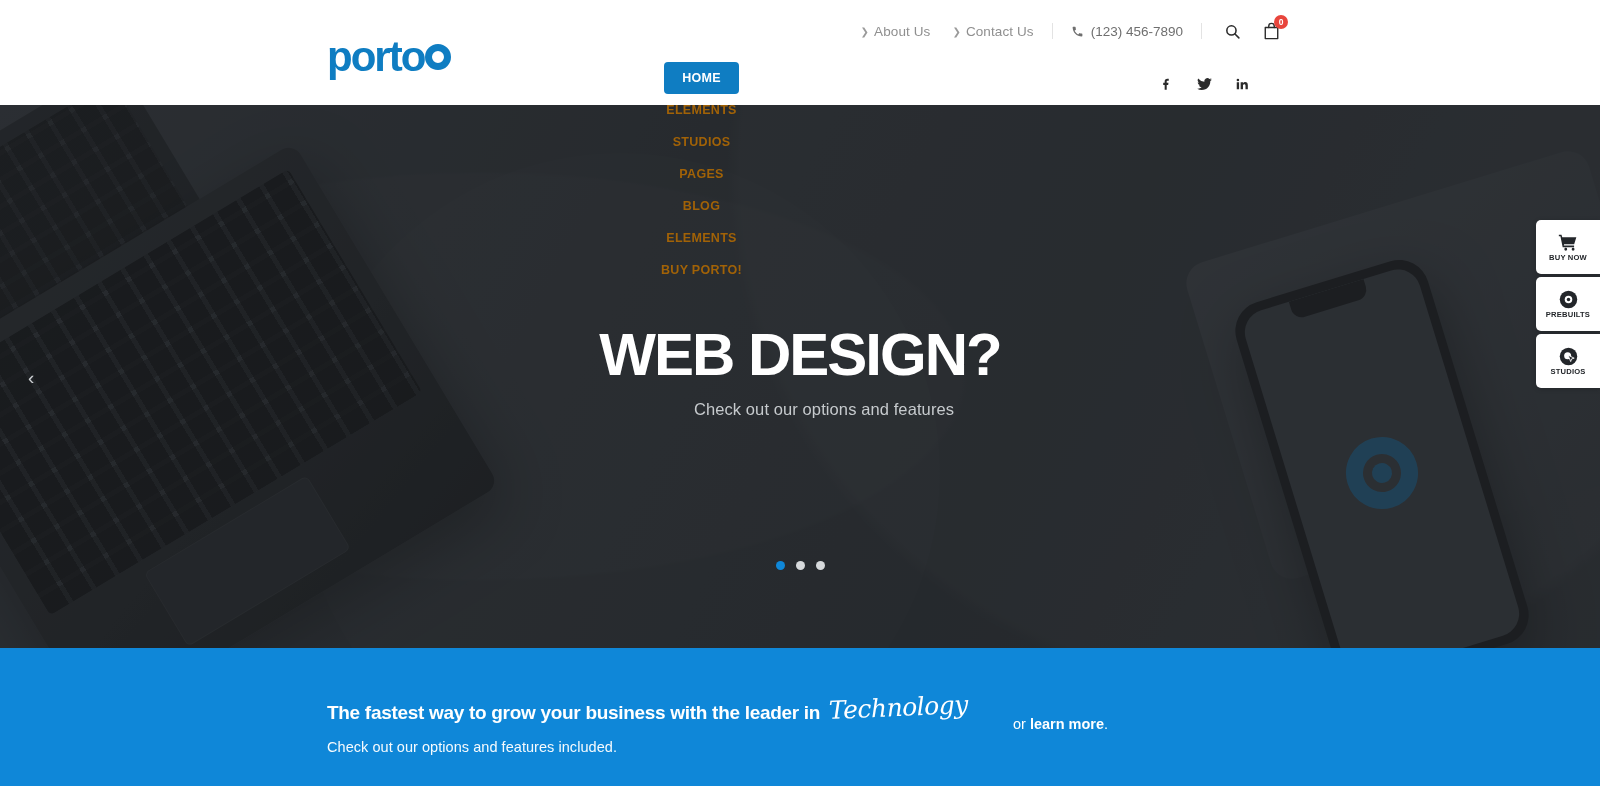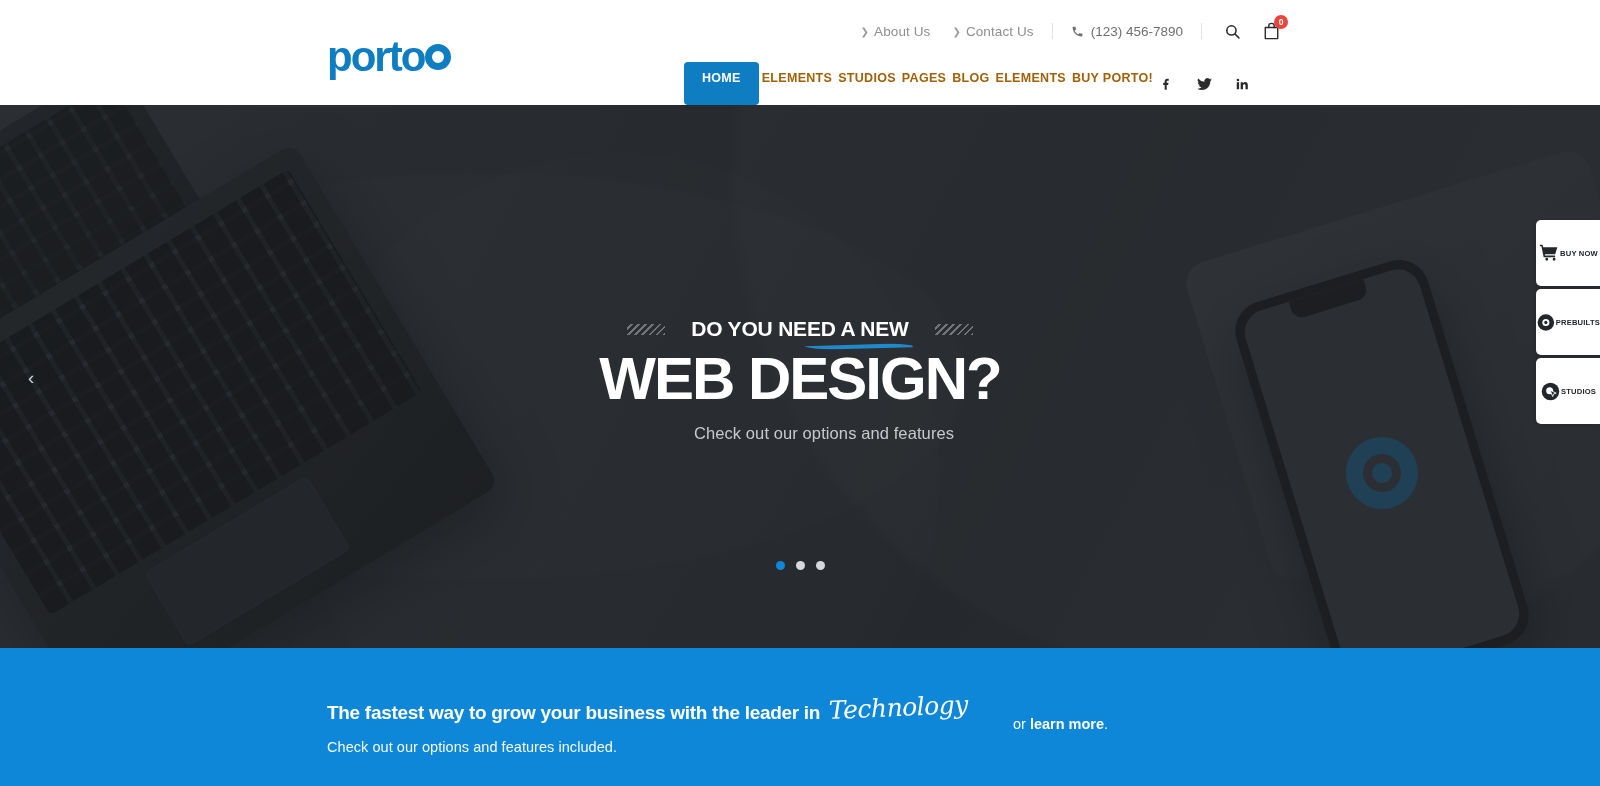--- a/index.html
+++ b/index.html
@@ -87,23 +87,25 @@
   }
   .logo .ring {
     width: 26px; height: 26px;
     border-radius: 50%;
     border: 7px solid #0f7dc2;
     margin-left: 1px;
     display: inline-block;
   }
   .mainnav {
     position: absolute;
-    left: 684px;
-    display: flex;
+    left: 658px;
+    display: flex;
+    align-items: center;
     height: 100%;
+    flex-direction: column;
   }
   .nav-item {
     font-size: 12.5px;
     font-weight: bold;
     color: #a16207;
     letter-spacing: .3px;
     padding: 9px 3px;
     text-decoration: none;
     cursor: pointer;
     white-space: nowrap;
@@ -308,24 +310,24 @@
   }
 
   
   .side-tabs {
     position: absolute;
     right: 0; top: 220px;
     display: flex; flex-direction: column; gap: 3px;
     z-index: 30;
   }
   .side-tab {
-    width: 64px; height: 66px;
+    width: 64px; height: 54px;
     background: #ffffff;
     border-radius: 5px 0 0 5px;
-    display: flex; flex-direction: row;
+    display: flex; flex-direction: column;
     align-items: center; justify-content: center;
     gap: 0;
     cursor: pointer;
     box-shadow: 0 1px 5px rgba(0,0,0,.18);
   }
   .side-tab .st-label {
     font-size: 7.6px;
     font-weight: bold;
     color: #23262a;
     letter-spacing: .2px;
@@ -494,25 +496,20 @@
         <div class="notch"></div>
         <div class="phone-logo"></div>
       </div>
     </div>
   </div>
   <div class="hero-shade"></div>
 
   <button class="carousel-prev">‹</button>
 
   <div class="hero-content">
-    <div class="eyebrow-row">
-      <span class="stripe"></span>
-      <span class="eyebrow">DO YOU NEED A NEW</span>
-      <span class="stripe"></span>
-    </div>
     <h1 class="headline">WEB DESIGN?</h1>
     <p class="subhead">Check out our options and features</p>
   </div>
 
   <div class="dots">
     <span class="dot active"></span>
     <span class="dot"></span>
     <span class="dot"></span>
   </div>
 </div>

